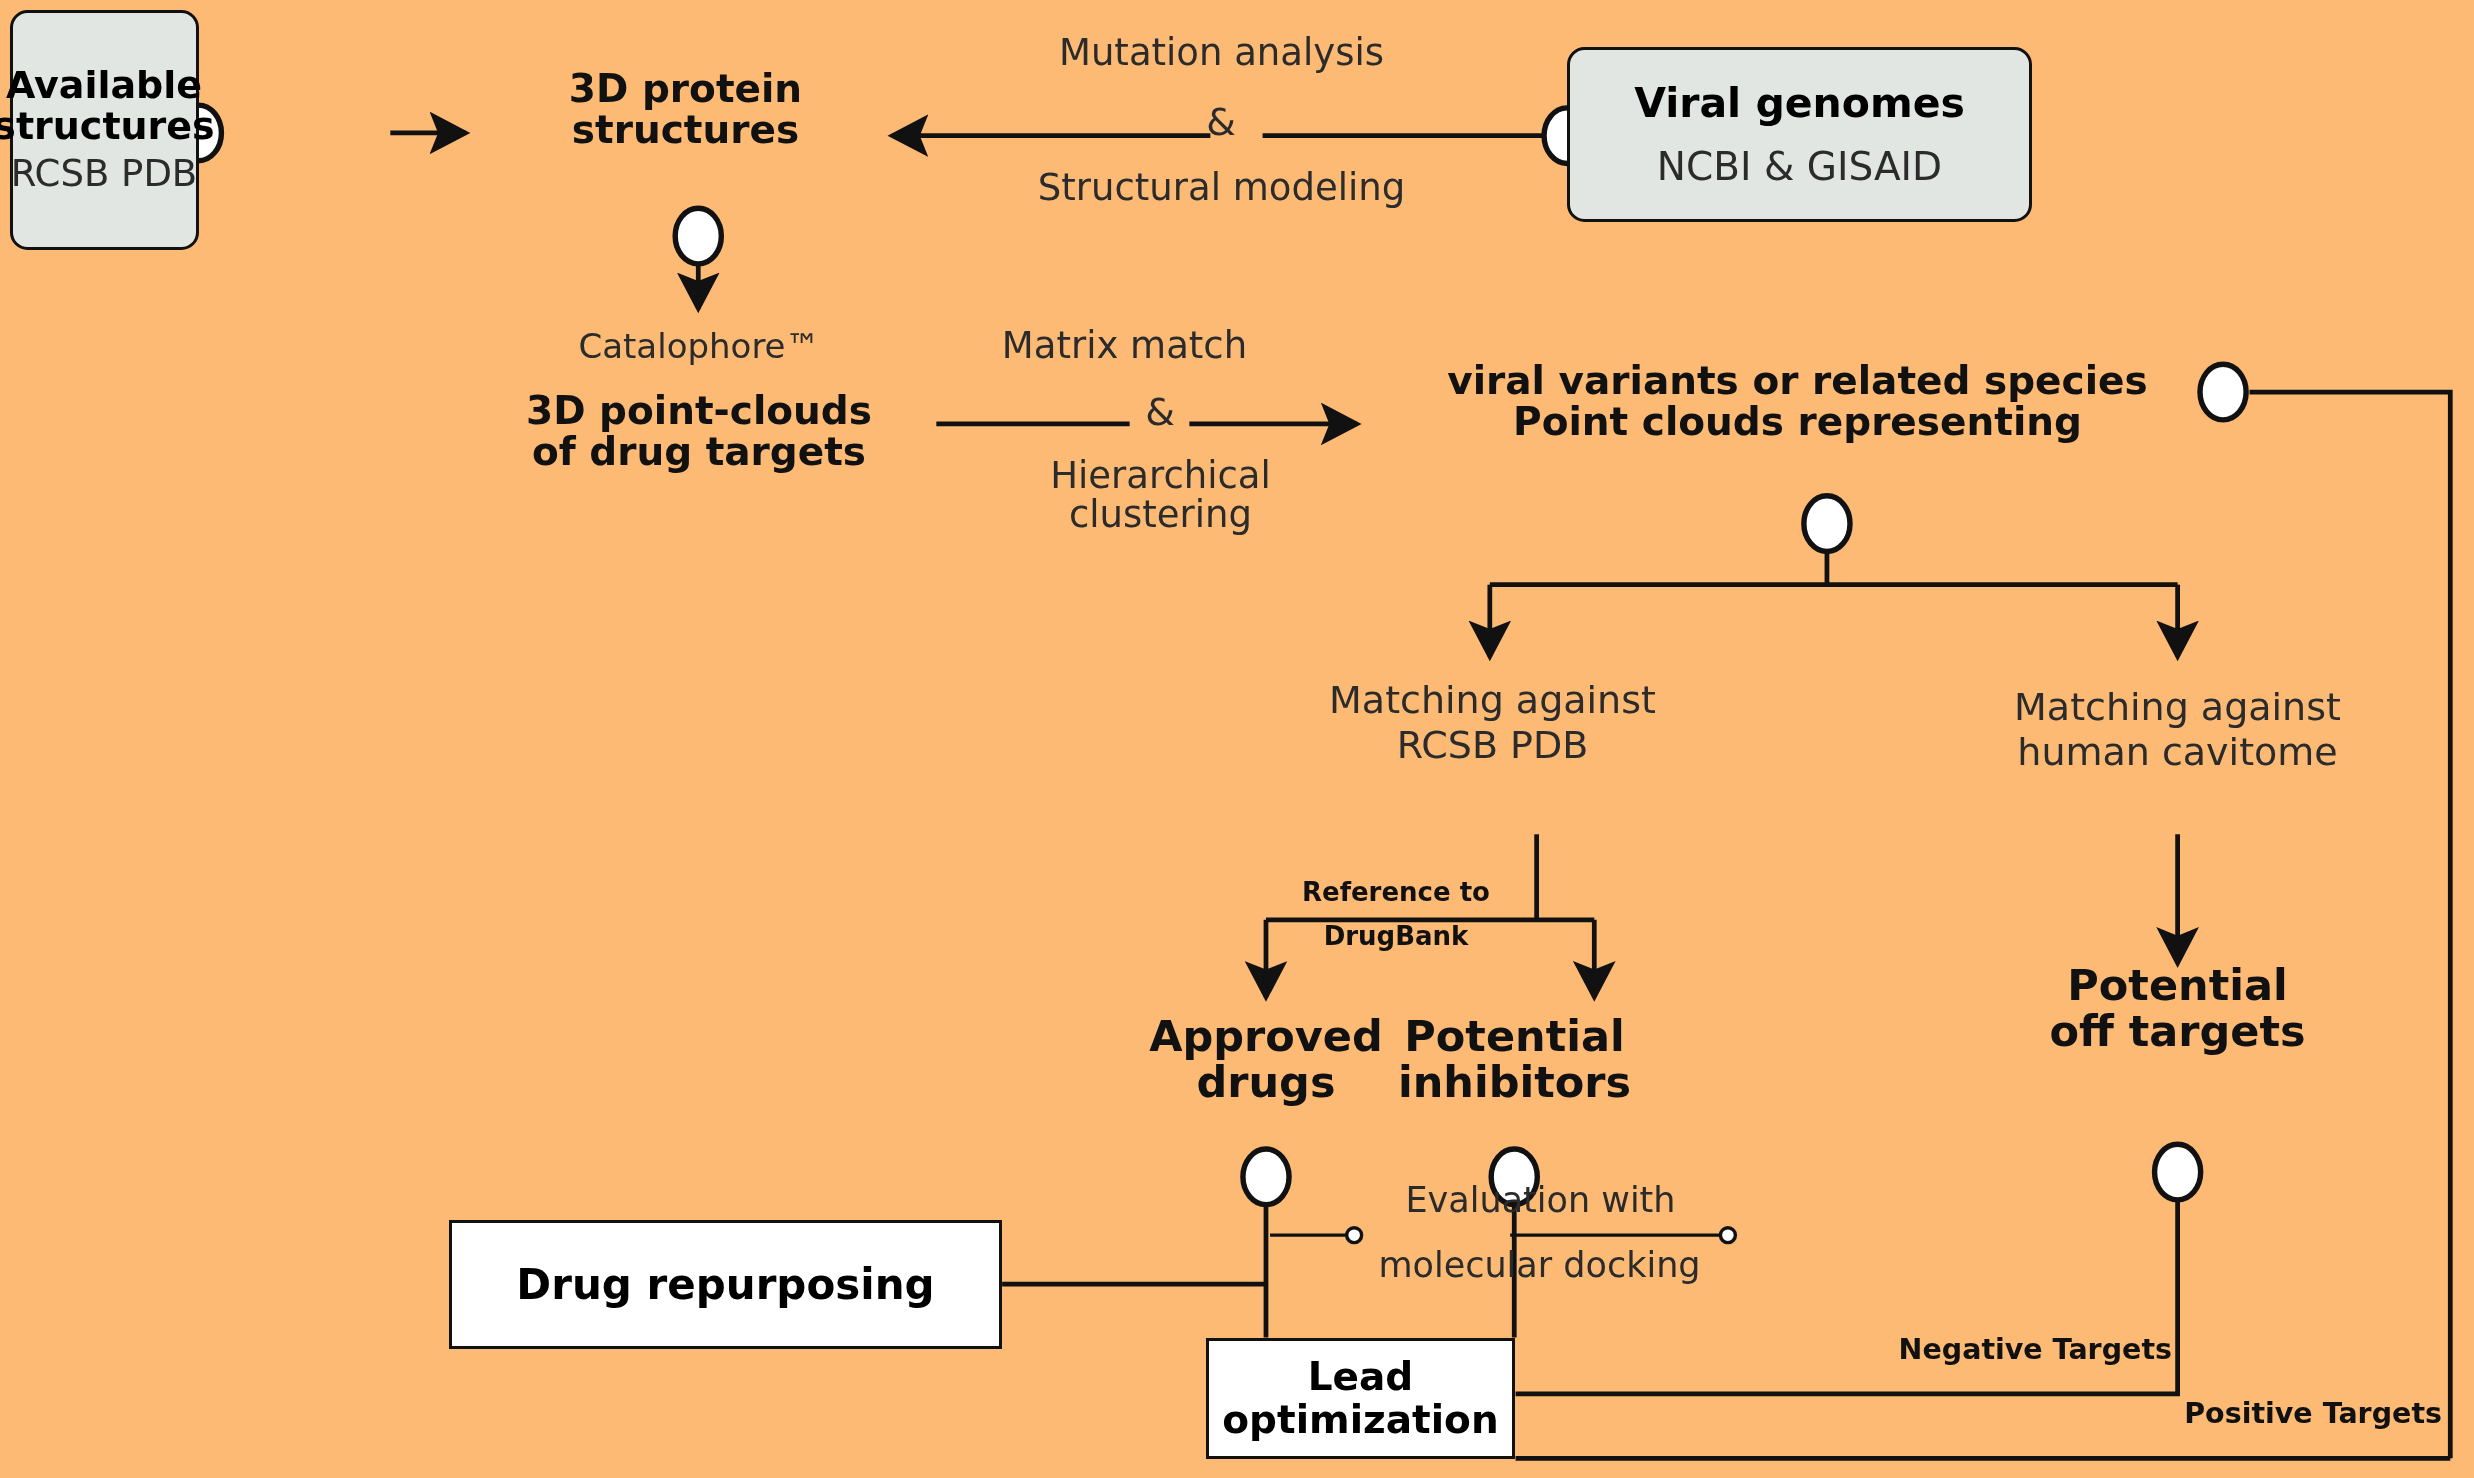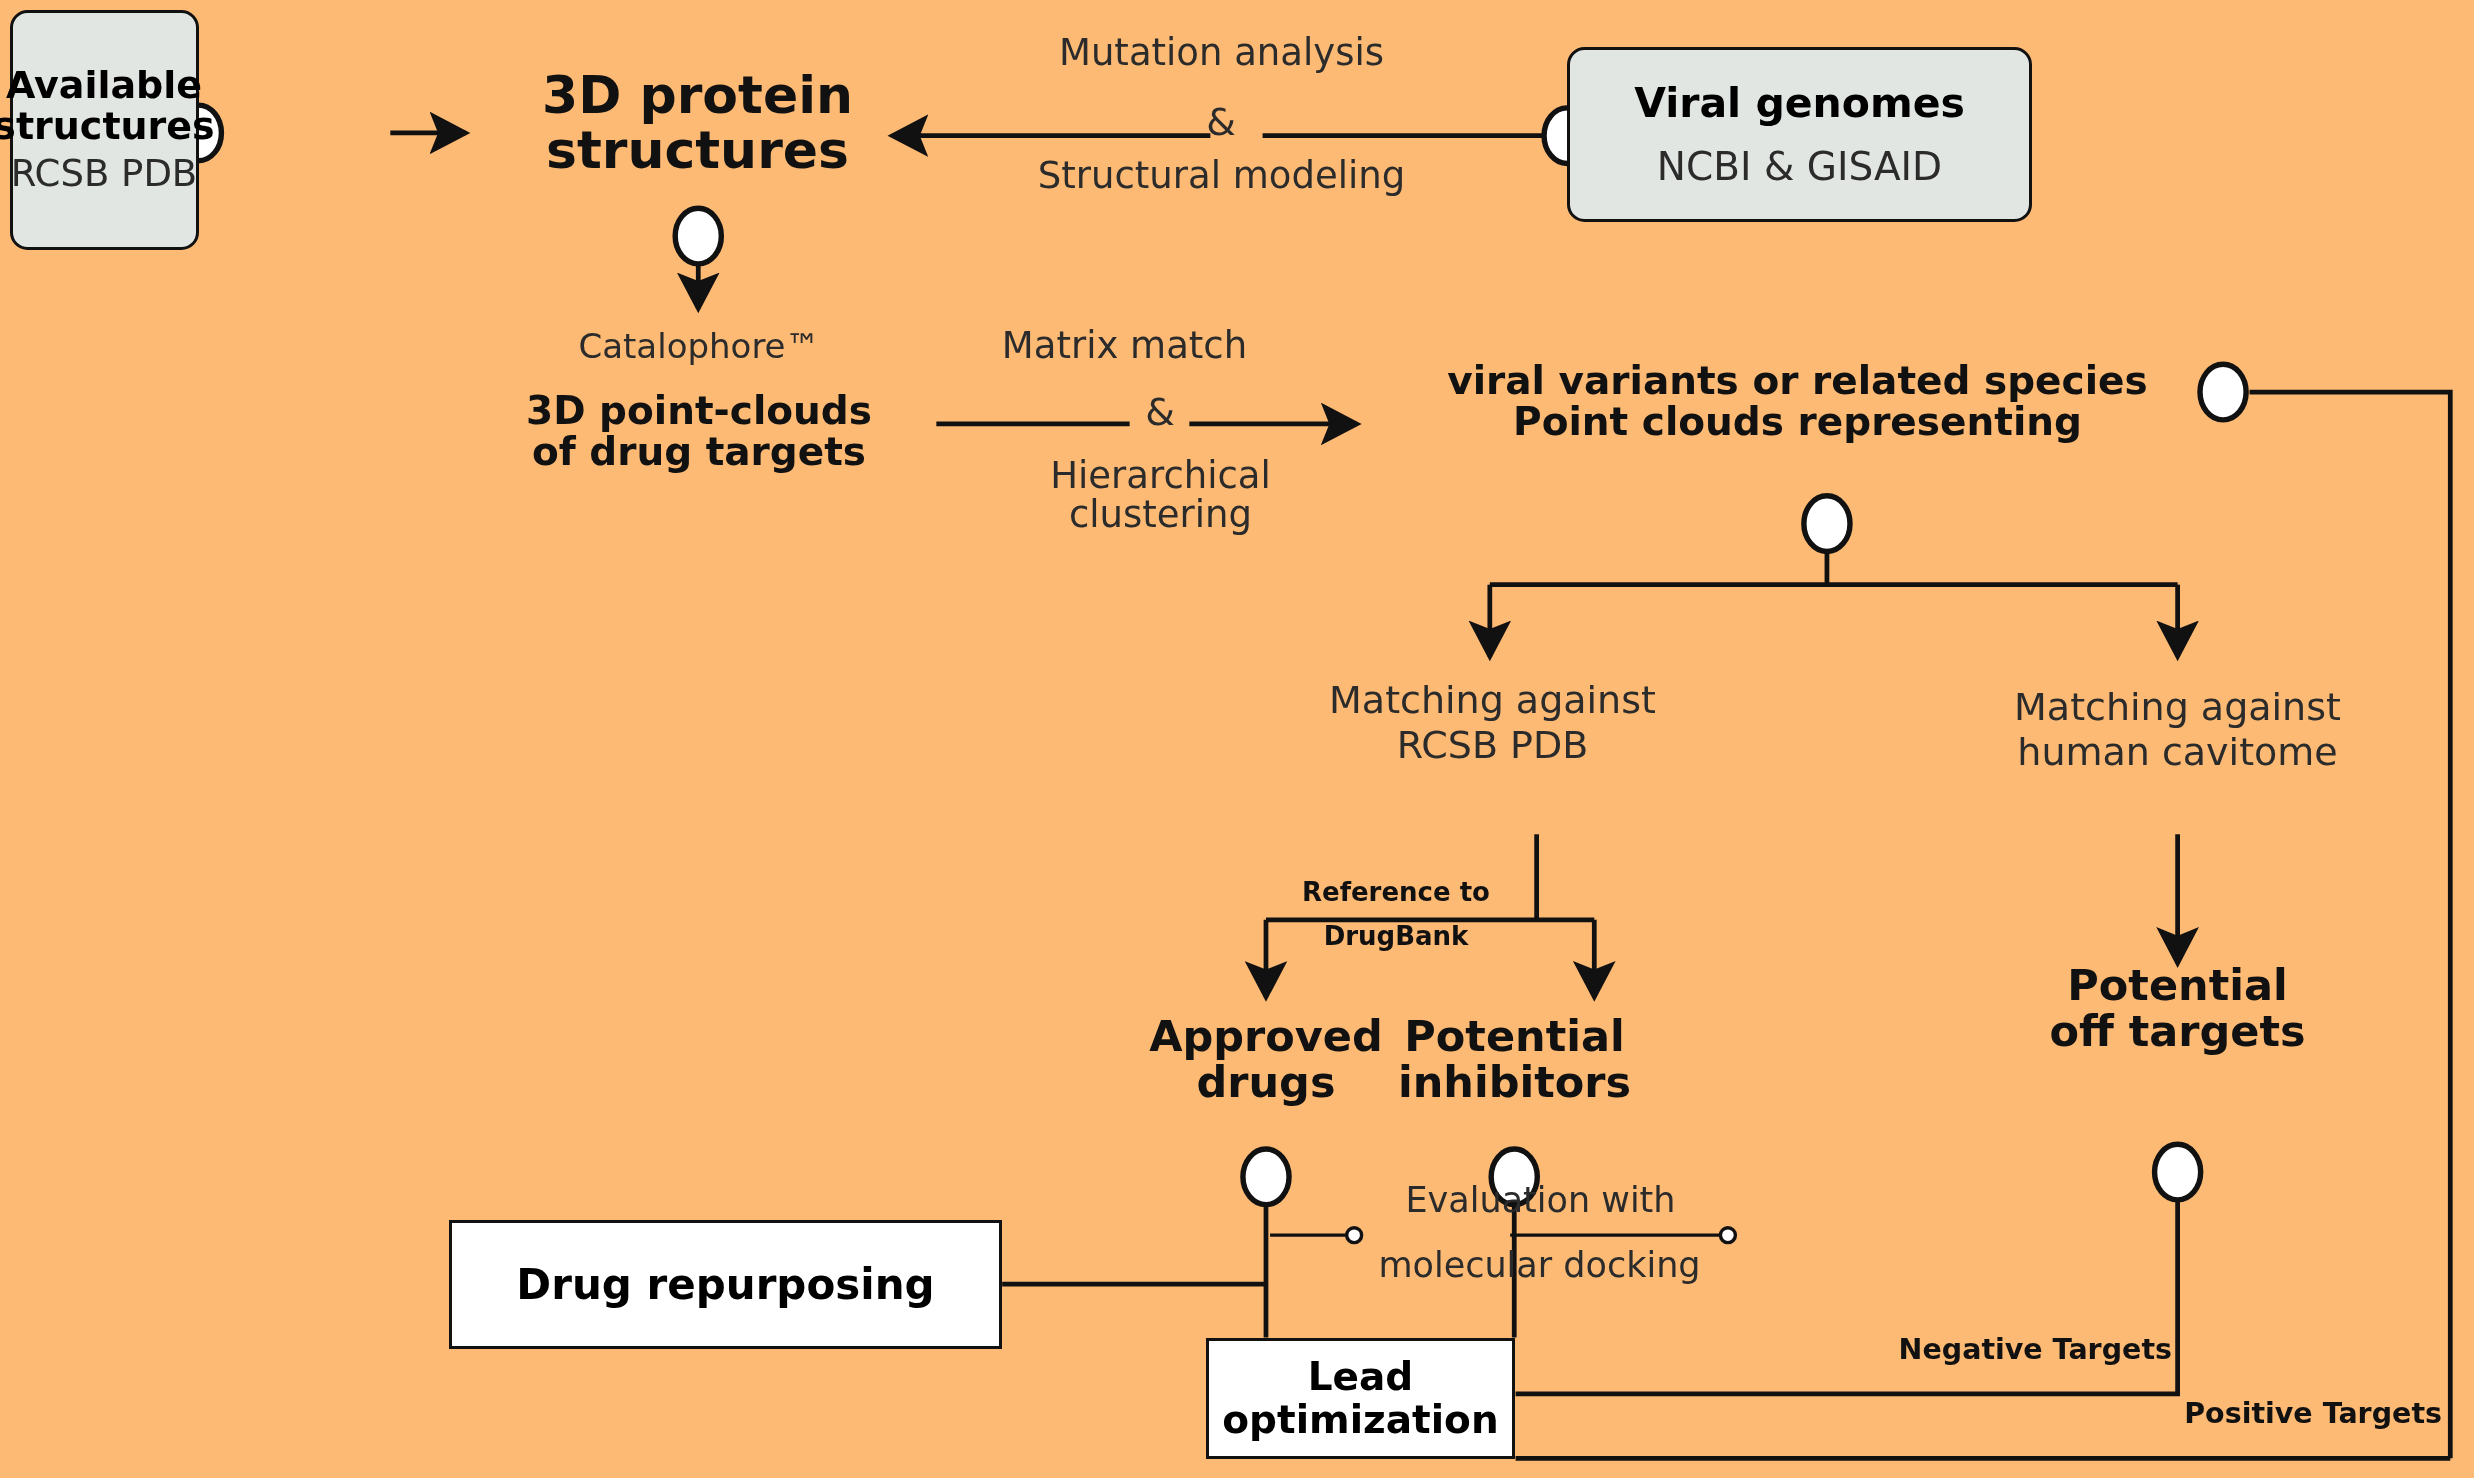--- a/index.html
+++ b/index.html
@@ -92,30 +92,30 @@
     <span class="bold" style="font-size:38px;">Available</span>
     <span class="bold" style="font-size:38px;">structures</span>
     <span class="light" style="font-size:37px;margin-top:6.8px;">RCSB PDB</span>
   </div>
 
   <div class="boxLabel" style="left:1567px;top:47px;width:465px;height:175px;">
     <span class="bold" style="font-size:41px;">Viral genomes</span>
     <span class="light" style="font-size:39px;margin-top:21px;">NCBI &amp; GISAID</span>
   </div>
 
-  <div class="nodeText bold" style="left:528px;top:68px;width:339px;font-size:52px;">
+  <div class="nodeText bold" style="left:516px;top:68px;width:339px;font-size:39px;">
     <div>3D protein</div>
     <div>structures</div>
   </div>
 
   <div class="nodeText light" style="left:950px;top:33px;width:543px;font-size:37px;">
     <div>Mutation analysis</div>
   </div>
   <div class="nodeText light" style="left:1187px;top:102px;width:68px;font-size:38px;">&amp;</div>
-  <div class="nodeText light" style="left:950px;top:156px;width:543px;font-size:37px;">
+  <div class="nodeText light" style="left:950px;top:168px;width:543px;font-size:37px;">
     <div>Structural modeling</div>
   </div>
 
   <div class="nodeText light" style="left:536px;top:319px;width:326px;font-size:34px;margin-top:9px;">Catalophore™</div>
 
   <div class="nodeText bold" style="left:475px;top:390px;width:448px;font-size:39px;">
     <div>3D point-clouds</div>
     <div>of drug targets</div>
   </div>
 

